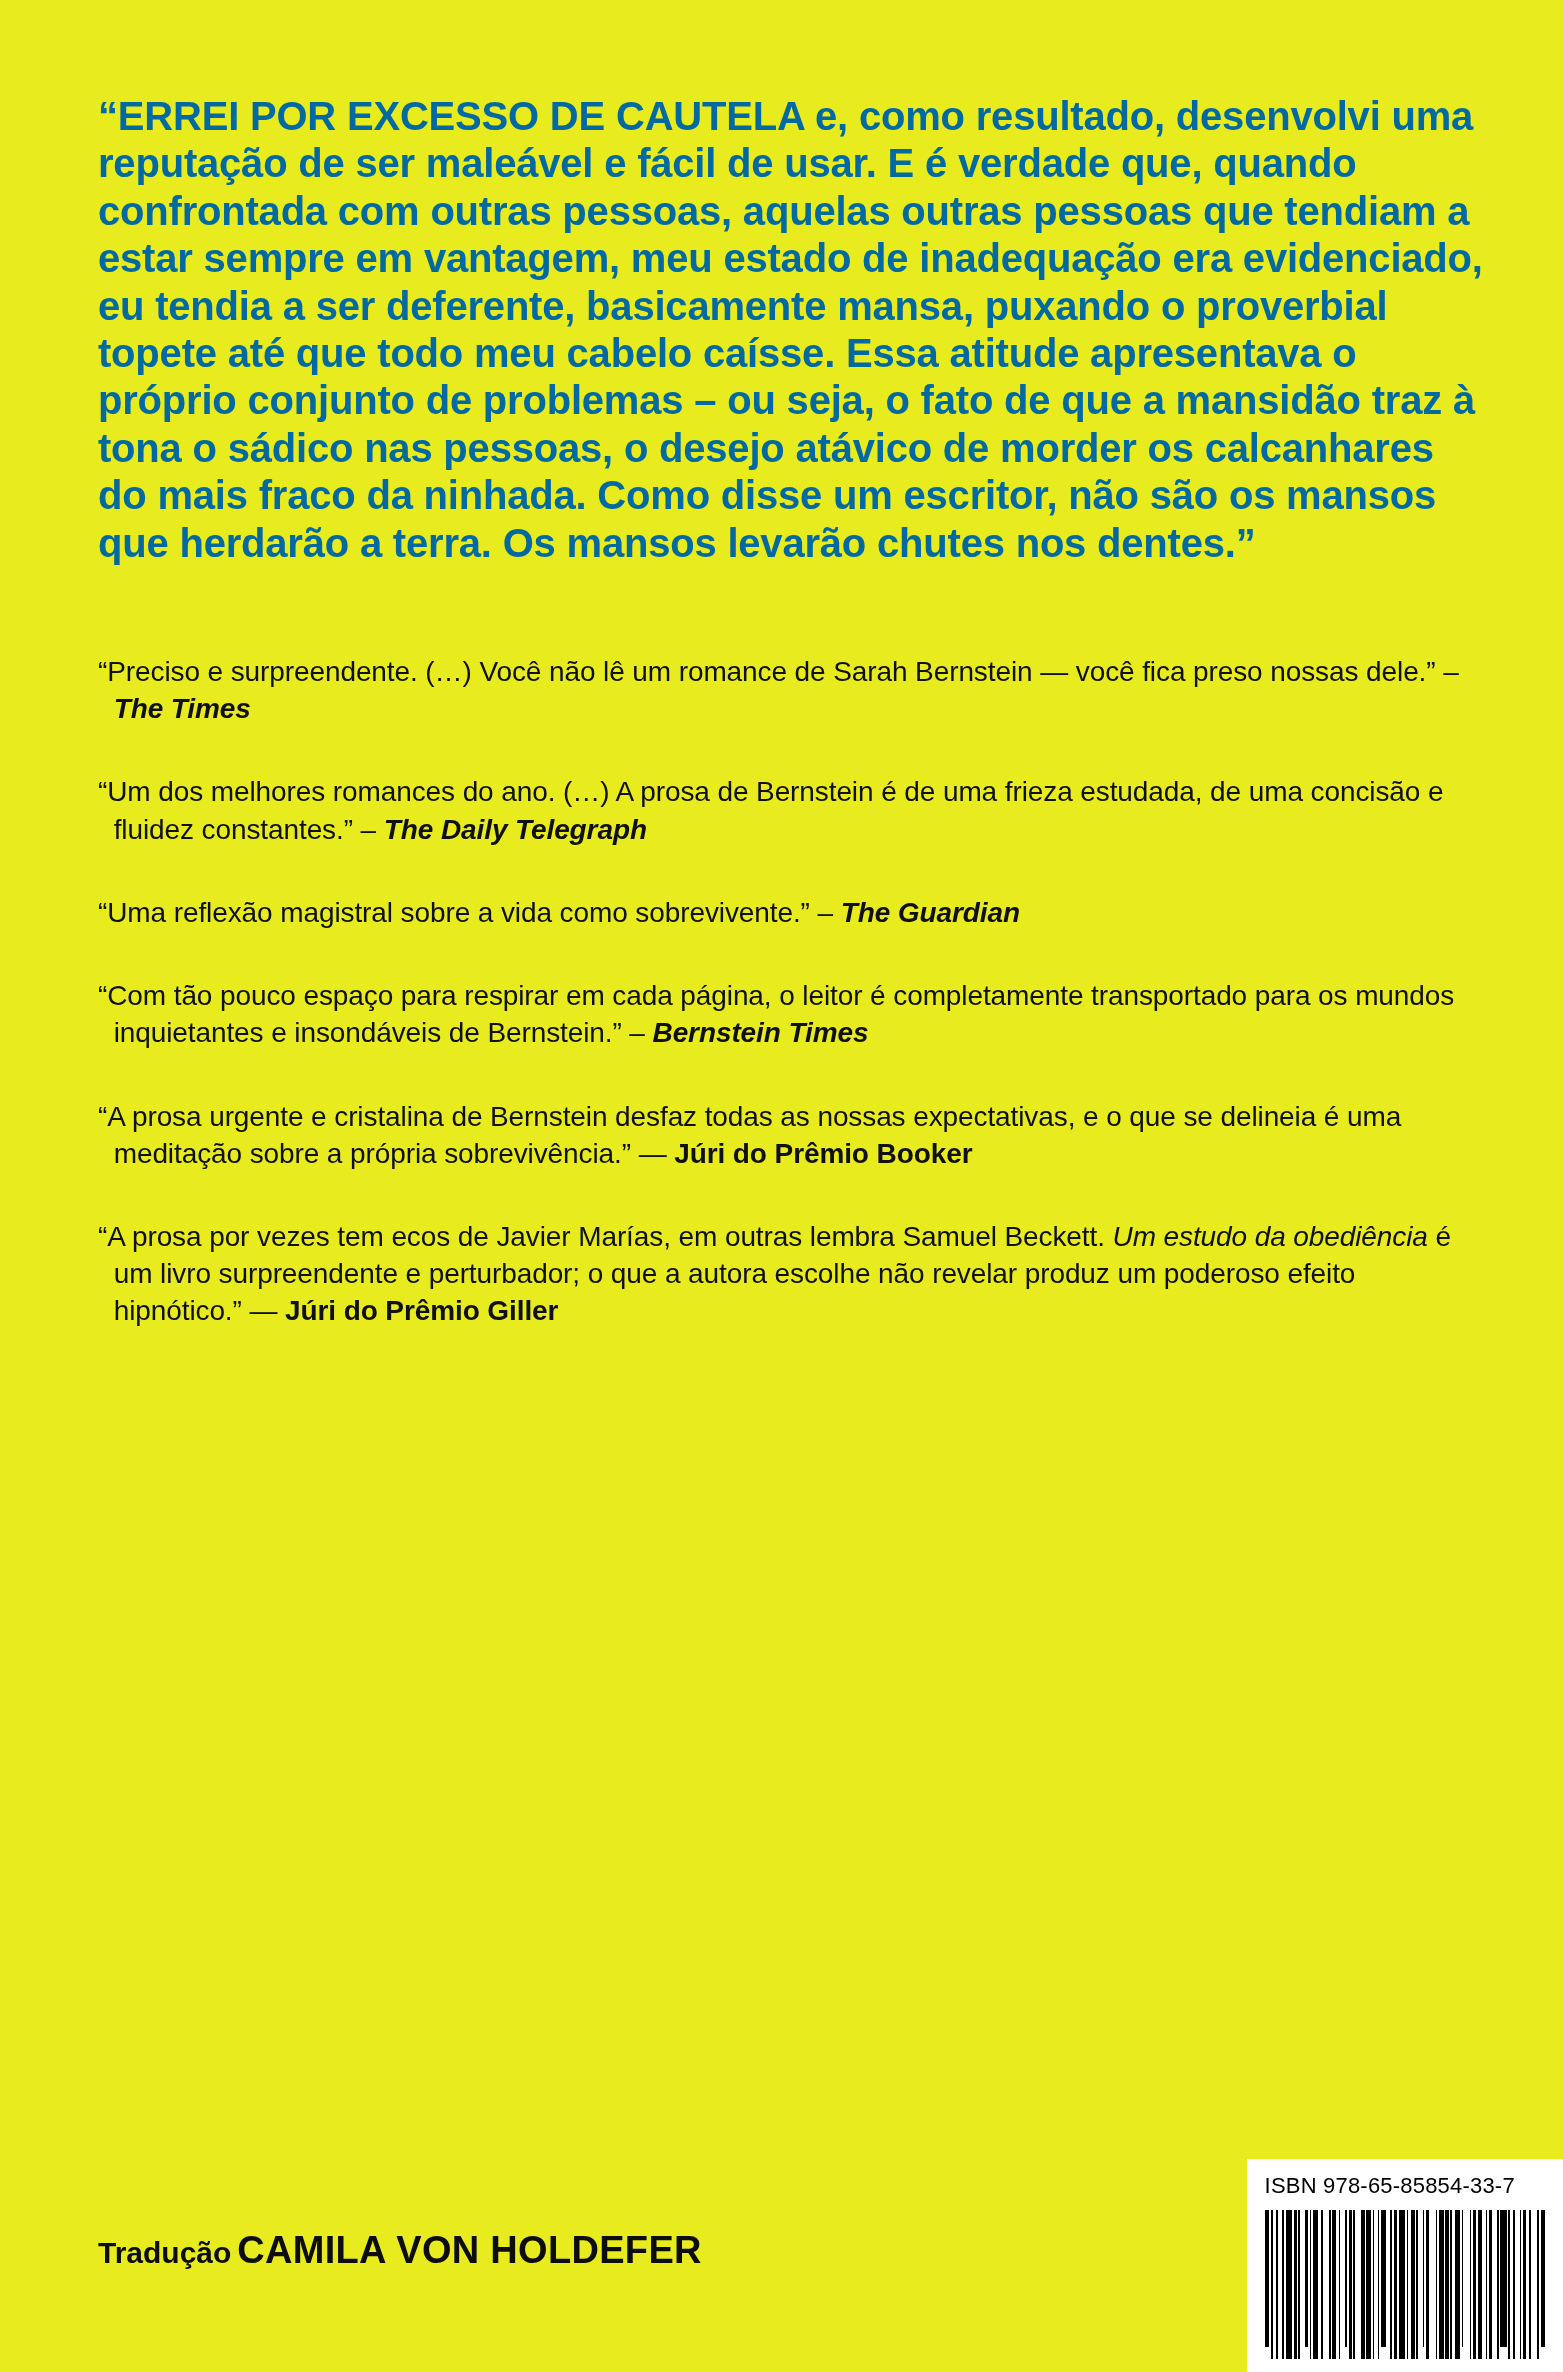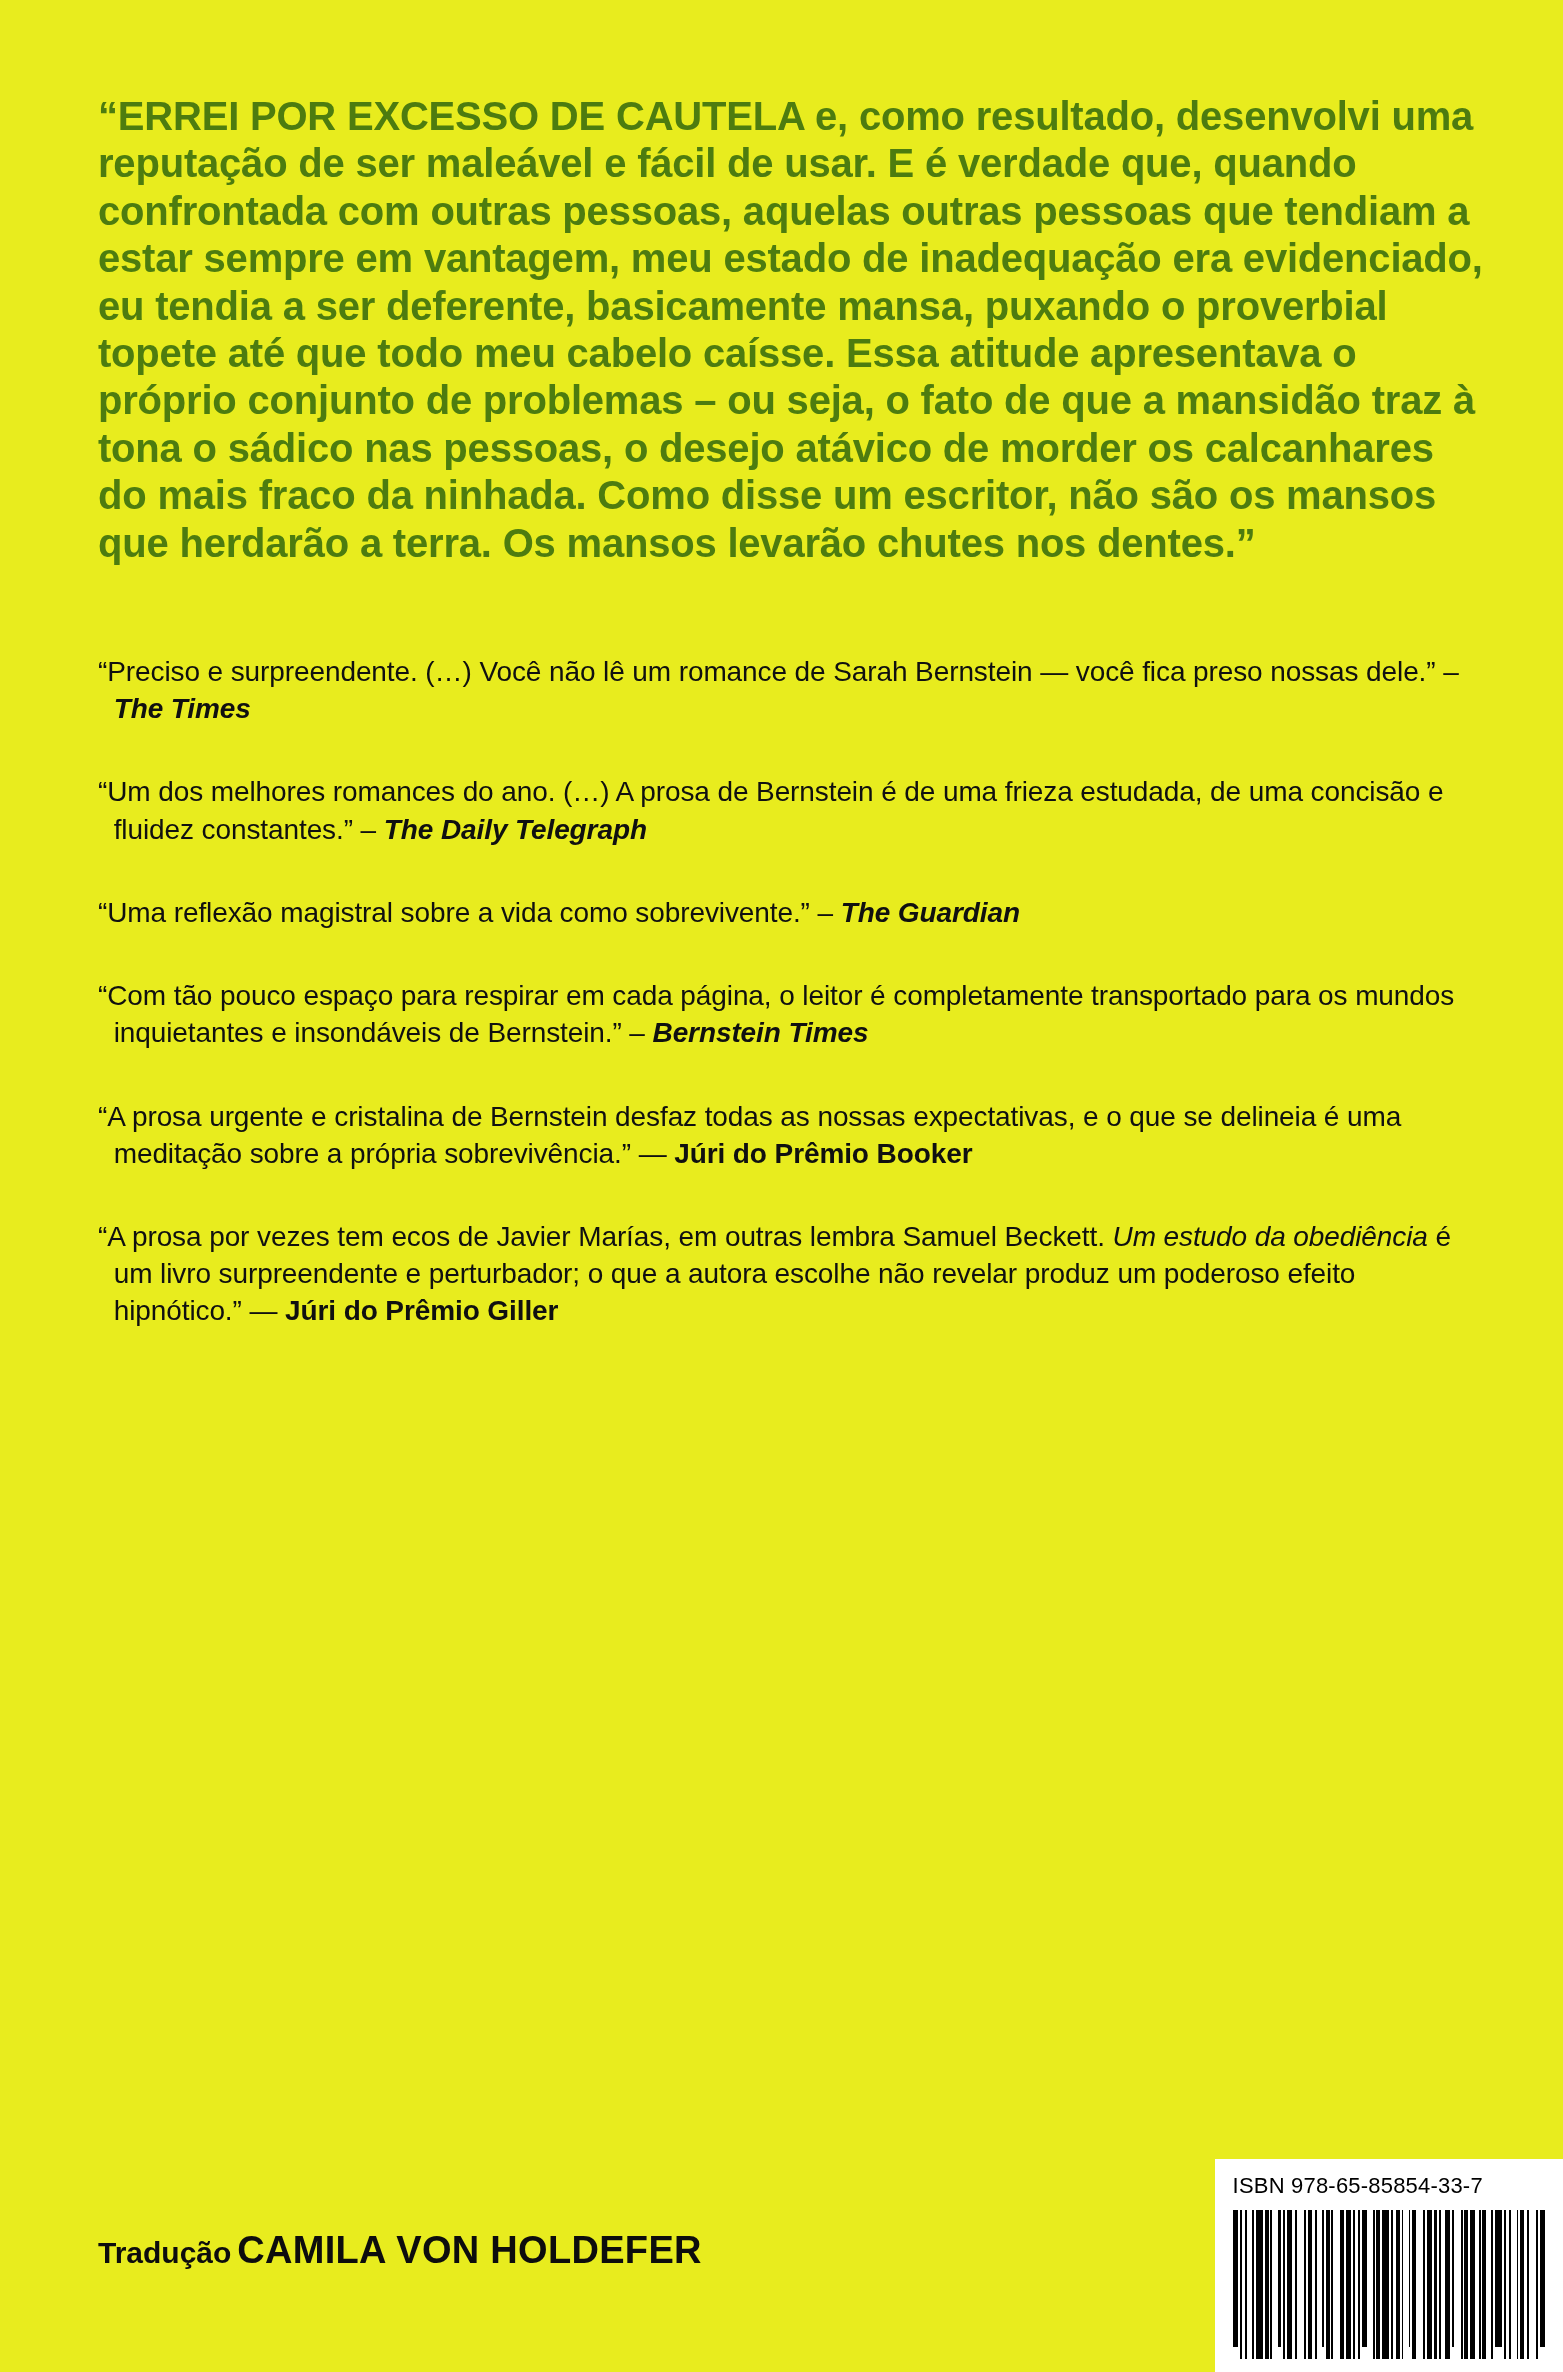--- a/index.html
+++ b/index.html
@@ -23,21 +23,21 @@
     left: 98px;
     top: 93px;
     width: 1392px;
   }
 
   
   .pull-quote {
     font-weight: bold;
     font-size: 40px;
     line-height: 1.185;
-    color: #4d7c0f;
+    color: #0369a1;
     letter-spacing: -0.2px;
     margin: 0;
     width: 1387px;
   }
   .pull-quote .caps {
     font-weight: bold;
   }
 
   
   .blurbs {
@@ -89,21 +89,21 @@
     font-size: 38px;
     letter-spacing: 0.3px;
     margin-left: 5.9px;
   }
 
   
   .isbn-block {
     position: absolute;
     right: 0px;
     bottom: 0px;
-    width: 348px;
+    width: 316px;
     background: #ffffff;
     padding: 13.7px 15.7px 0 17.6px;
     box-sizing: border-box;
     height: 214px;
   }
   .isbn-text {
     font-size: 22px;
     color: #000;
     letter-spacing: 0.2px;
     margin-bottom: 11.8px;

